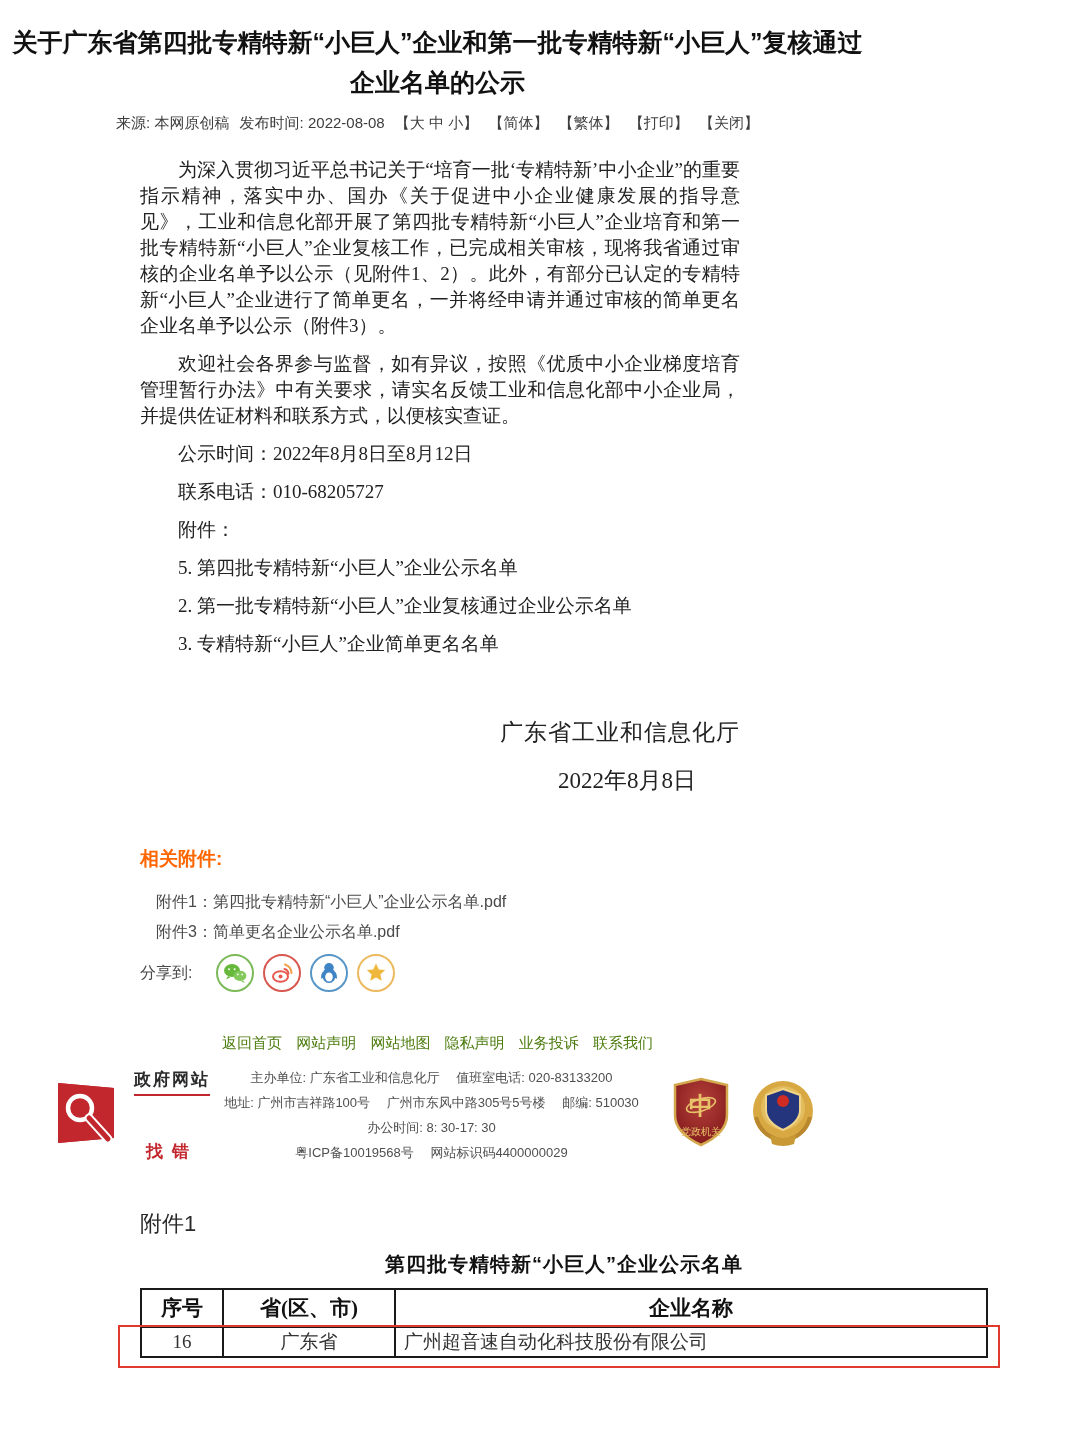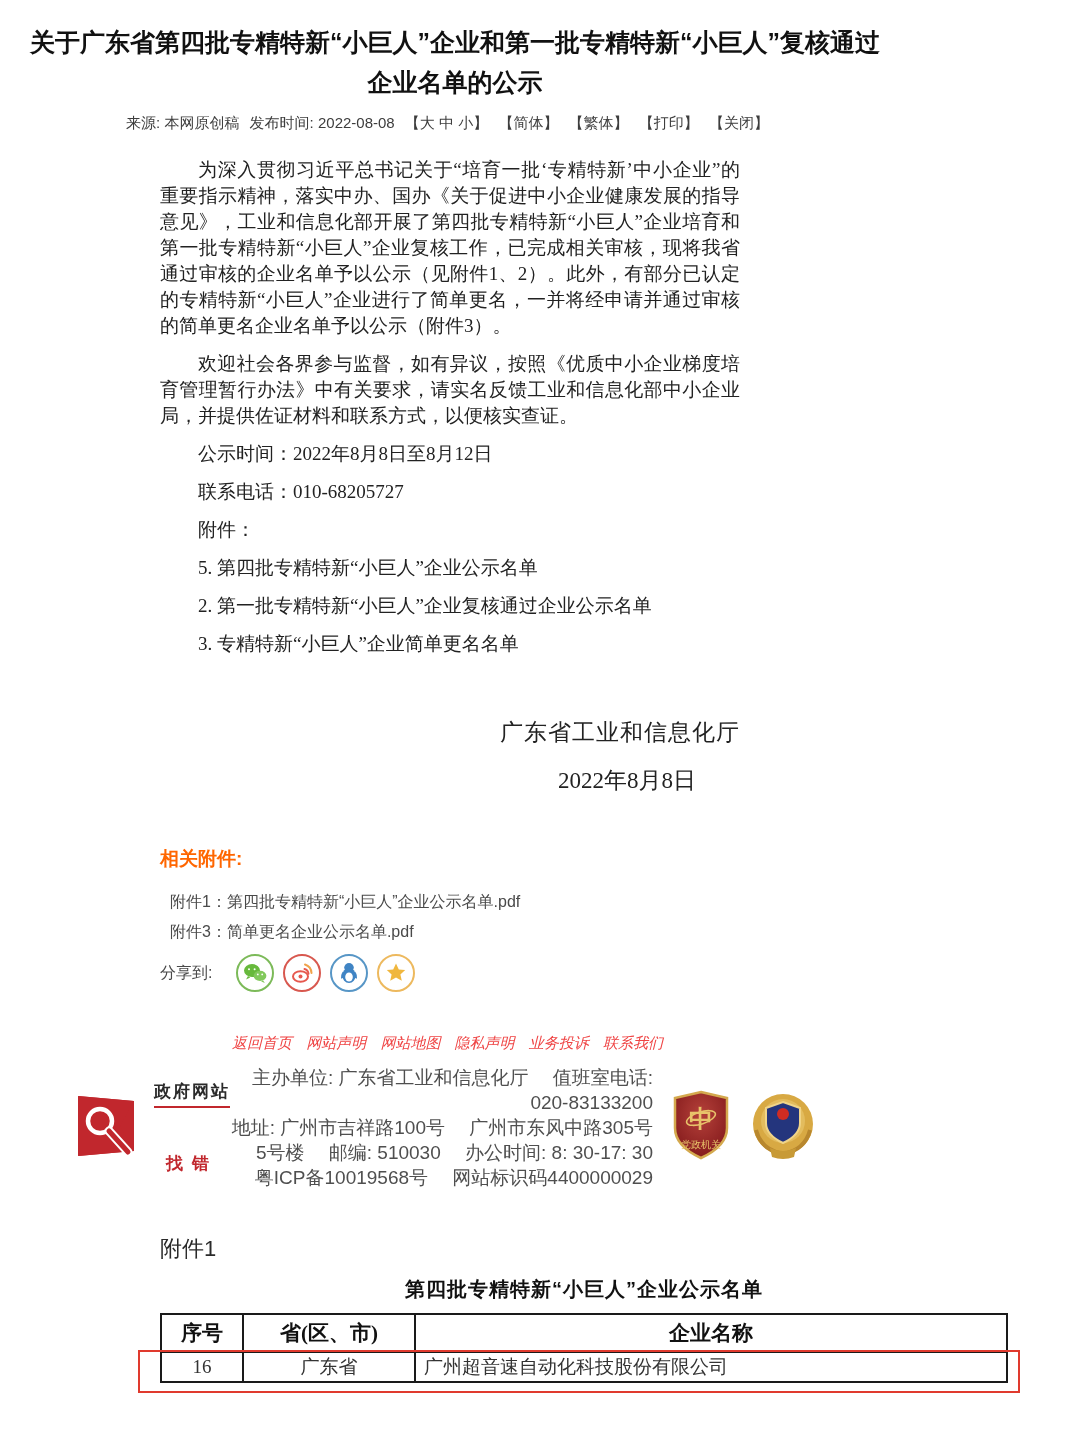--- a/index.html
+++ b/index.html
@@ -2,21 +2,21 @@
 <html><head>
 <meta charset="utf-8">
 <style>
   * { box-sizing: border-box; }
   html,body { margin:0; padding:0; }
   body {
     width:1080px; height:1440px; background:#ffffff;
     font-family:"Liberation Serif","DejaVu Serif",serif;
     color:#1c1c1c; overflow:hidden;
   }
-  .page { position:relative; width:875px; height:1440px; background:#fff;padding-left:20px; }
+  .page { position:relative; width:875px; height:1440px; background:#fff; }
 
   
   .title {
     padding-top:22px; margin:0 auto; width:870px; text-align:center;
     font-family:"Liberation Sans","DejaVu Sans",sans-serif;
     font-weight:700; font-size:25px; line-height:40px; color:#111;
   }
   .meta {
     margin-top:12px; text-align:center;
     font-family:"Liberation Sans","DejaVu Sans",sans-serif;
@@ -37,51 +37,51 @@
 
   .signature {
     margin:60px 135px 0 0; text-align:right; font-size:23px; color:#222;
   }
   .signature .org { letter-spacing:1px; }
   .signature .date { margin-top:17px; padding-right:44px; }
 
   
   .related { margin:50px 0 0 140px; font-family:"Liberation Sans","DejaVu Sans",sans-serif; }
   .related .heading { color:#ff6600; font-size:19px; font-weight:700; }
-  .related .links { margin-top:15px; margin-left:10px; }
+  .related .links { margin-top:15px; margin-left:16px; }
   .related .link { display:block; font-size:16px; color:#4a4a4a; line-height:30px; text-decoration:none; cursor:pointer; }
   .share-row { margin-top:7px; display:flex; align-items:center; }
   .share-label { font-size:16px; color:#4a4a4a; margin-right:24px; }
   .share-icon {
     width:38px; height:38px; border-radius:50%; border:2px solid #ccc;
     display:flex; align-items:center; justify-content:center;
     background:#fff; margin-right:9px; cursor:pointer;
   }
   .share-icon.wechat { border-color:#7cba59; }
   .share-icon.weibo  { border-color:#d8584f; }
   .share-icon.qq     { border-color:#5796c6; }
   .share-icon.qzone  { border-color:#edb95e; }
 
   
   .footer-nav {
     margin-top:42px; text-align:center;
     font-family:"Liberation Sans","DejaVu Sans",sans-serif;
-    font-size:15px; color:#ef4444;font-style:italic;
+    font-size:15px; color:#4d7c0f;
   }
   .footer-nav span { margin:0 5px; cursor:pointer; }
   .footer-main { margin-top:12px; display:flex; align-items:center; }
   .gov-logo { margin-left:56px; display:flex; align-items:center; cursor:pointer; }
   .gov-logo-text { margin-left:6px; font-family:"Liberation Sans","DejaVu Sans",sans-serif; }
   .gov-logo-text .l1 { font-size:17px; font-weight:700; color:#2a2a2a; letter-spacing:2px;font-family:Liberation Mono, monospace; }
   .gov-logo-text .divider { border-top:2px solid #c1272d; margin:3px 0; }
   .gov-logo-text .l2 { font-size:17px; font-weight:700; color:#c1272d; letter-spacing:9px; text-align:center;margin-top:44px; }
   .footer-info {
-    flex:1; text-align:right;
-    font-family:"Liberation Sans","DejaVu Sans",sans-serif;
-    font-size:19px; color:#4f4f4f; line-height:25px;
+    flex:1; text-align:center;
+    font-family:"Liberation Sans","DejaVu Sans",sans-serif;
+    font-size:13px; color:#4f4f4f; line-height:25px;
   }
   .badges { margin-right:58px; display:flex; align-items:center; }
   .badge { margin-left:18px; cursor:pointer; }
 
   
   .attach1 { margin:44px 0 0 140px; width:848px; }
   .attach1-label {
     font-family:"Liberation Sans","DejaVu Sans",sans-serif;
     font-size:22px; color:#2a2a2a;
   }

